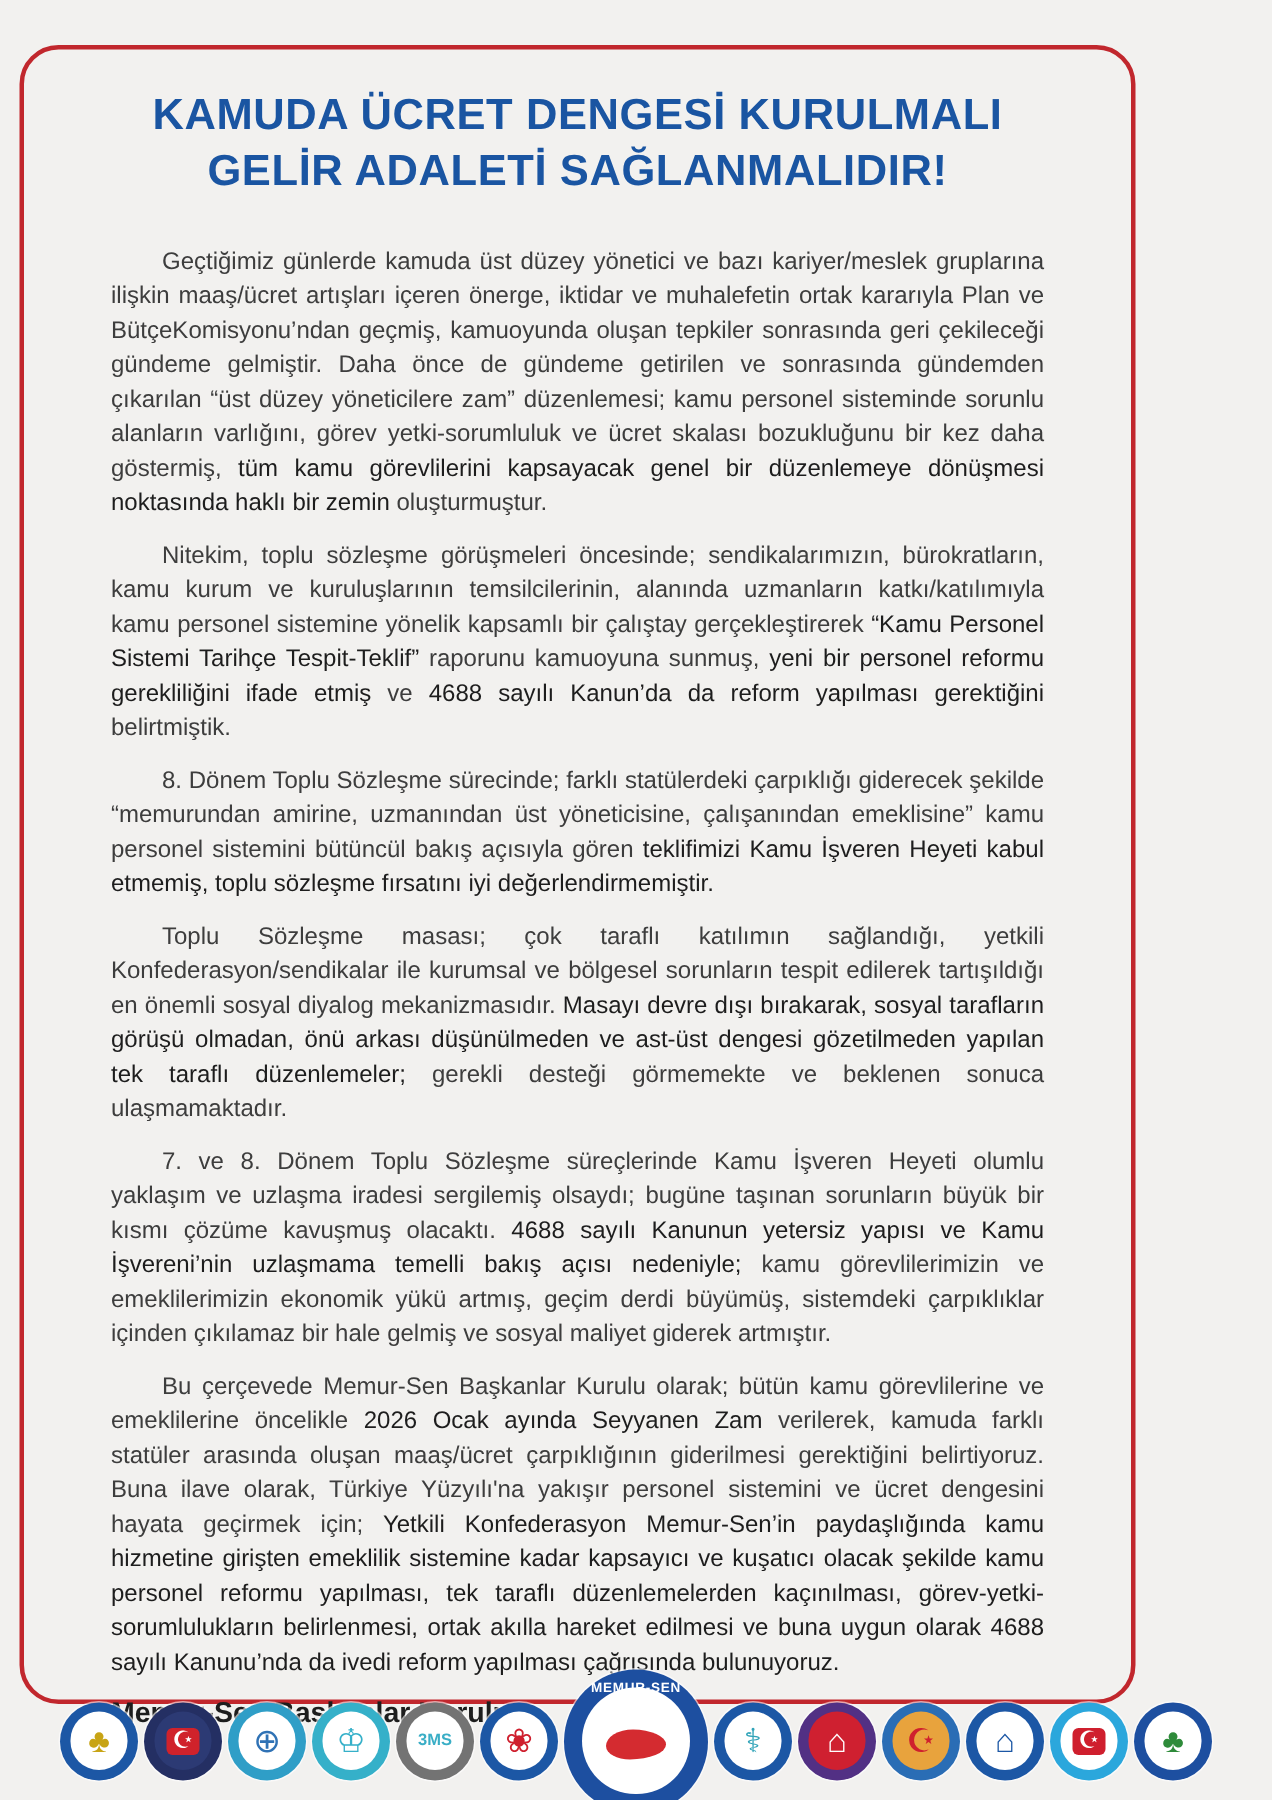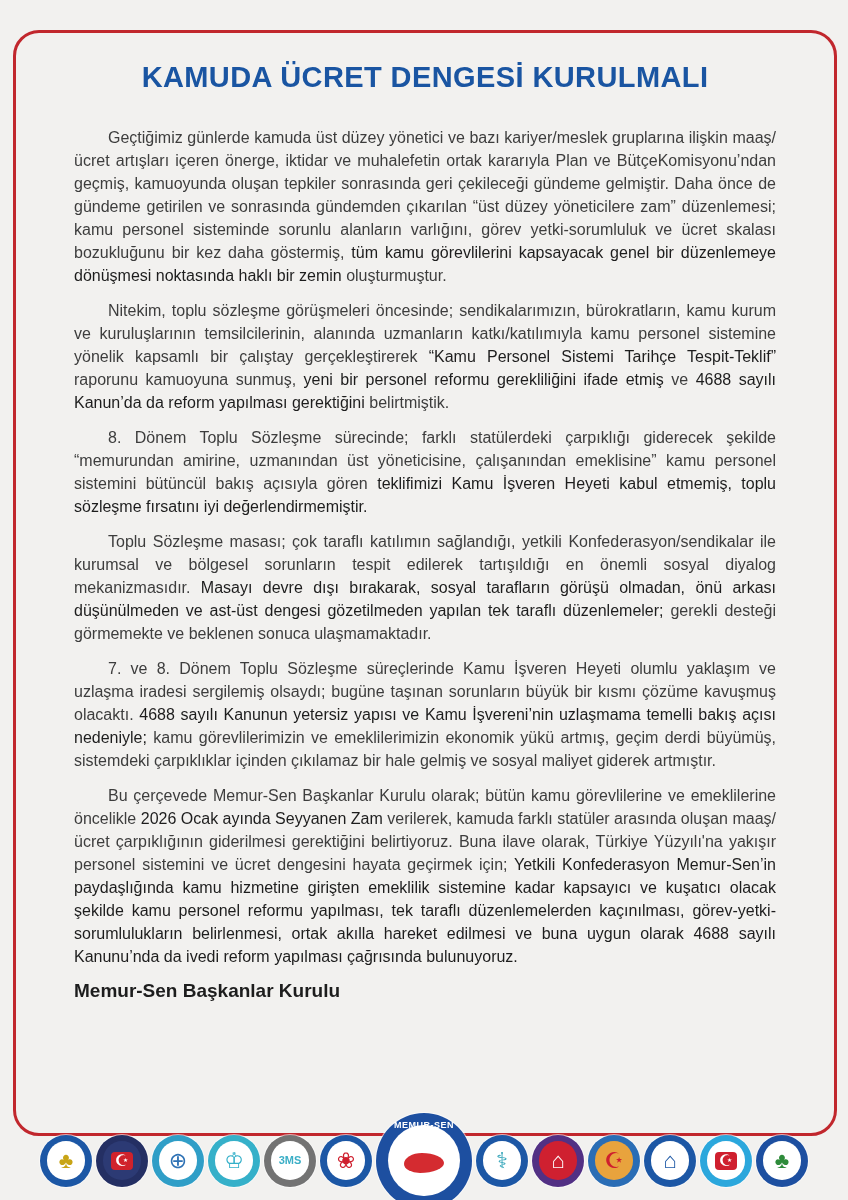--- a/index.html
+++ b/index.html
@@ -3,21 +3,21 @@
 <meta charset="utf-8">
 <style>
   html,body{margin:0;padding:0;}
   body{
     width:848px;height:1200px;position:relative;
     background:#f2f1ef;
     font-family:"Liberation Sans", sans-serif;
     overflow:hidden;
   }
   .card{
-    position:absolute;left:13px;top:30px;width:824px;height:1106px;
+    position:absolute;left:13px;top:30px;width:744px;height:1106px;
     border:3px solid #c1272d;border-radius:26px;
     box-sizing:border-box;
     background:#f2f1ef;
   }
   .content{padding:26px 58px 0 58px;}
   .title{
     text-align:center;
     color:#1a55a2;
     font-weight:bold;
     font-size:29px;
@@ -79,20 +79,21 @@
     margin-top:4px;
   }
 </style>
 </head>
 <body>
 
 <div class="card">
   <div class="content">
     <h1 class="title">
       <span>KAMUDA ÜCRET DENGESİ KURULMALI</span>
+      <span>GELİR ADALETİ SAĞLANMALIDIR!</span>
     </h1>
     <div class="body-text">
         <p><span>Geçtiğimiz günlerde kamuda üst düzey yönetici ve bazı kariyer/meslek gruplarına ilişkin maaş/ücret artışları içeren önerge, iktidar ve muhalefetin ortak kararıyla Plan ve BütçeKomisyonu’ndan geçmiş, kamuoyunda oluşan tepkiler sonrasında geri çekileceği gündeme gelmiştir. Daha önce de gündeme getirilen ve sonrasında gündemden çıkarılan “üst düzey yöneticilere zam” düzenlemesi; kamu personel sisteminde sorunlu alanların varlığını, görev yetki-sorumluluk ve ücret skalası bozukluğunu bir kez daha göstermiş, </span><span class="b">tüm kamu görevlilerini kapsayacak genel bir düzenlemeye dönüşmesi noktasında haklı bir zemin</span><span> oluşturmuştur.</span></p>
         <p><span>Nitekim, toplu sözleşme görüşmeleri öncesinde; sendikalarımızın, bürokratların, kamu kurum ve kuruluşlarının temsilcilerinin, alanında uzmanların katkı/katılımıyla kamu personel sistemine yönelik kapsamlı bir çalıştay gerçekleştirerek </span><span class="b">“Kamu Personel Sistemi Tarihçe Tespit-Teklif”</span><span> raporunu kamuoyuna sunmuş, </span><span class="b">yeni bir personel reformu gerekliliğini ifade etmiş</span><span> ve </span><span class="b">4688 sayılı Kanun’da da reform yapılması gerektiğini</span><span> belirtmiştik.</span></p>
         <p><span>8. Dönem Toplu Sözleşme sürecinde; farklı statülerdeki çarpıklığı giderecek şekilde “memurundan amirine, uzmanından üst yöneticisine, çalışanından emeklisine” kamu personel sistemini bütüncül bakış açısıyla gören </span><span class="b">teklifimizi Kamu İşveren Heyeti kabul etmemiş, toplu sözleşme fırsatını iyi değerlendirmemiştir.</span></p>
         <p><span>Toplu Sözleşme masası; çok taraflı katılımın sağlandığı, yetkili Konfederasyon/sendikalar ile kurumsal ve bölgesel sorunların tespit edilerek tartışıldığı en önemli sosyal diyalog mekanizmasıdır. </span><span class="b">Masayı devre dışı bırakarak, sosyal tarafların görüşü olmadan, önü arkası düşünülmeden ve ast-üst dengesi gözetilmeden yapılan tek taraflı düzenlemeler;</span><span> gerekli desteği görmemekte ve beklenen sonuca ulaşmamaktadır.</span></p>
         <p><span>7. ve 8. Dönem Toplu Sözleşme süreçlerinde Kamu İşveren Heyeti olumlu yaklaşım ve uzlaşma iradesi sergilemiş olsaydı; bugüne taşınan sorunların büyük bir kısmı çözüme kavuşmuş olacaktı. </span><span class="b">4688 sayılı Kanunun yetersiz yapısı ve Kamu İşvereni’nin uzlaşmama temelli bakış açısı nedeniyle;</span><span> kamu görevlilerimizin ve emeklilerimizin ekonomik yükü artmış, geçim derdi büyümüş, sistemdeki çarpıklıklar içinden çıkılamaz bir hale gelmiş ve sosyal maliyet giderek artmıştır.</span></p>
         <p><span>Bu çerçevede Memur-Sen Başkanlar Kurulu olarak; bütün kamu görevlilerine ve emeklilerine öncelikle </span><span class="b">2026 Ocak ayında Seyyanen Zam</span><span> verilerek, kamuda farklı statüler arasında oluşan maaş/ücret çarpıklığının giderilmesi gerektiğini belirtiyoruz. Buna ilave olarak, Türkiye Yüzyılı'na yakışır personel sistemini ve ücret dengesini hayata geçirmek için; </span><span class="b">Yetkili Konfederasyon Memur-Sen’in paydaşlığında kamu hizmetine girişten emeklilik sistemine kadar kapsayıcı ve kuşatıcı olacak şekilde kamu personel reformu yapılması, tek taraflı düzenlemelerden kaçınılması, görev-yetki-sorumlulukların belirlenmesi, ortak akılla hareket edilmesi ve buna uygun olarak 4688 sayılı Kanunu’nda da ivedi reform yapılması çağrısında bulunuyoruz.</span></p>
       </div>
     <div class="signature">Memur-Sen Başkanlar Kurulu</div>

